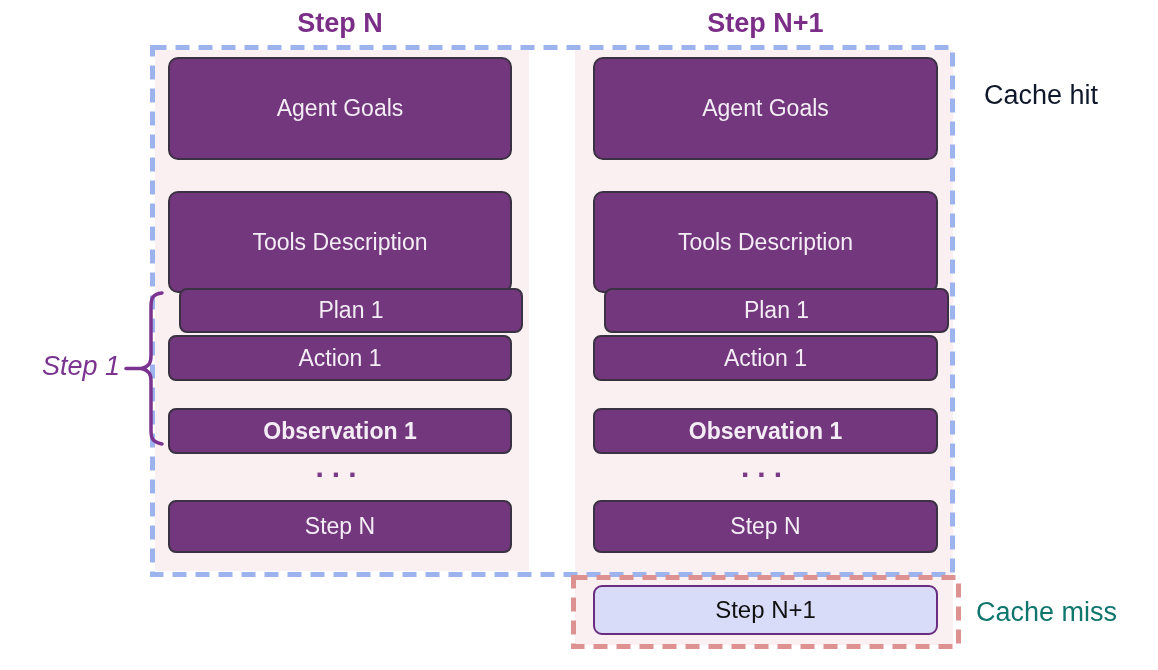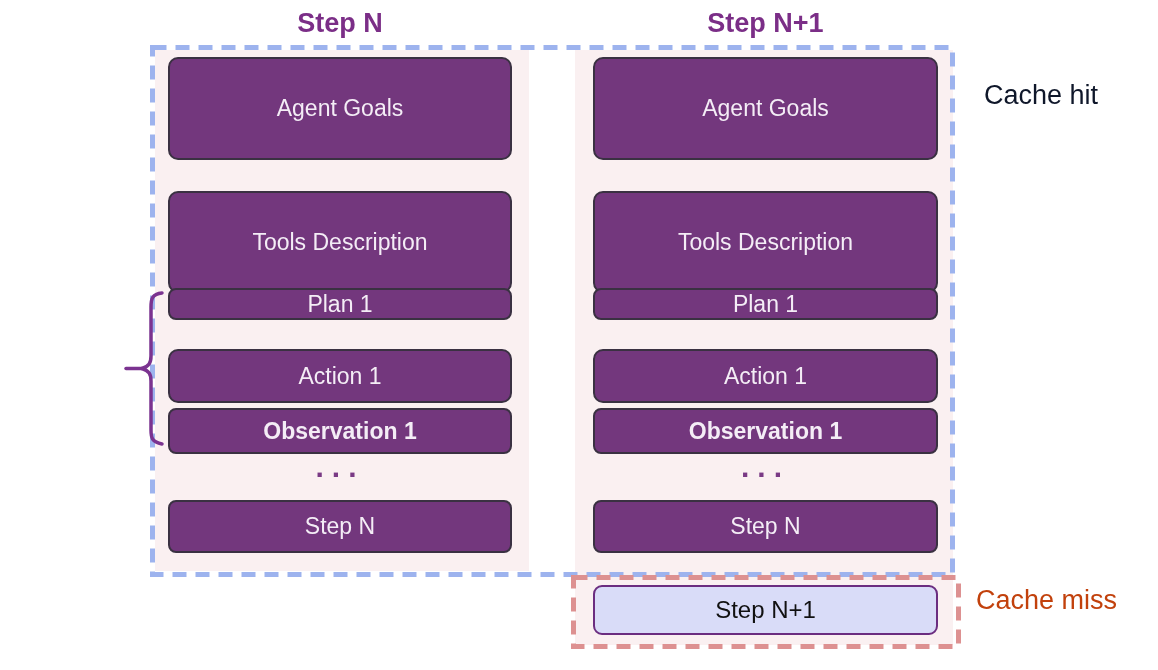--- a/index.html
+++ b/index.html
@@ -49,22 +49,22 @@
     font-size: 23px;
     box-sizing: border-box;
   }
   .pbox.small { border-radius: 8px; }
 
   .col-n  .pbox { left: 168px; width: 344px; }
   .col-n1 .pbox { left: 593px; width: 345px; }
 
   .pbox.b-goals { top: 57px;  height: 103px; }
   .pbox.b-tools { top: 171px; height: 102px; margin-top: 20px; }
-  .pbox.b-plan  { top: 288px; height: 32px; }
-  .pbox.b-act   { top: 349px; height: 54px; border-radius: 10px; }
+  .pbox.b-plan  { top: 288px; height: 45px; margin-left: 11px; }
+  .pbox.b-act   { top: 335px; height: 46px; }
   .pbox.b-obs   { top: 408px; height: 46px; font-weight: bold; }
   .pbox.b-stepn { top: 500px; height: 53px; }
 
   .ellipsis {
     position: absolute;
     top: 452px;
     height: 30px;
     line-height: 30px;
     text-align: center;
     font-size: 30px;
@@ -92,21 +92,21 @@
     box-sizing: border-box;
   }
 
   .side-label {
     position: absolute;
     font-size: 27px;
     font-weight: 500;
     white-space: nowrap;
   }
   #cache-hit  { left: 976px; top: 80px;  color: #0f172a; margin-left: 8px; }
-  #cache-miss { left: 976px; top: 585px; color: #c2410c; }
+  #cache-miss { left: 976px; top: 597px; color: #0f766e; }
 
   #step1-label {
     position: absolute;
     left: 14px;
     top: 351px;
     width: 106px;
     text-align: right;
     font-size: 27px;
     font-style: italic;
     color: #7b3390;
@@ -163,14 +163,15 @@
              L 151 356
              C 151 363, 149 366, 142 368.5
              C 149 371, 151 374, 151 381
              L 151 430
              C 151 438, 152 442, 162 444" fill="none" stroke="#7b3390" stroke-width="3.5" stroke-linecap="round"></path>
     <path d="M 126 368.5 L 142 368.5" fill="none" stroke="#7b3390" stroke-width="3.5" stroke-linecap="round"></path>
   </svg>
 
   <div id="cache-hit" class="side-label">Cache hit</div>
   <div id="cache-miss" class="side-label">Cache miss</div>
+  <div id="step1-label">Step 1</div>
 
 </div>
 
 </body></html>

